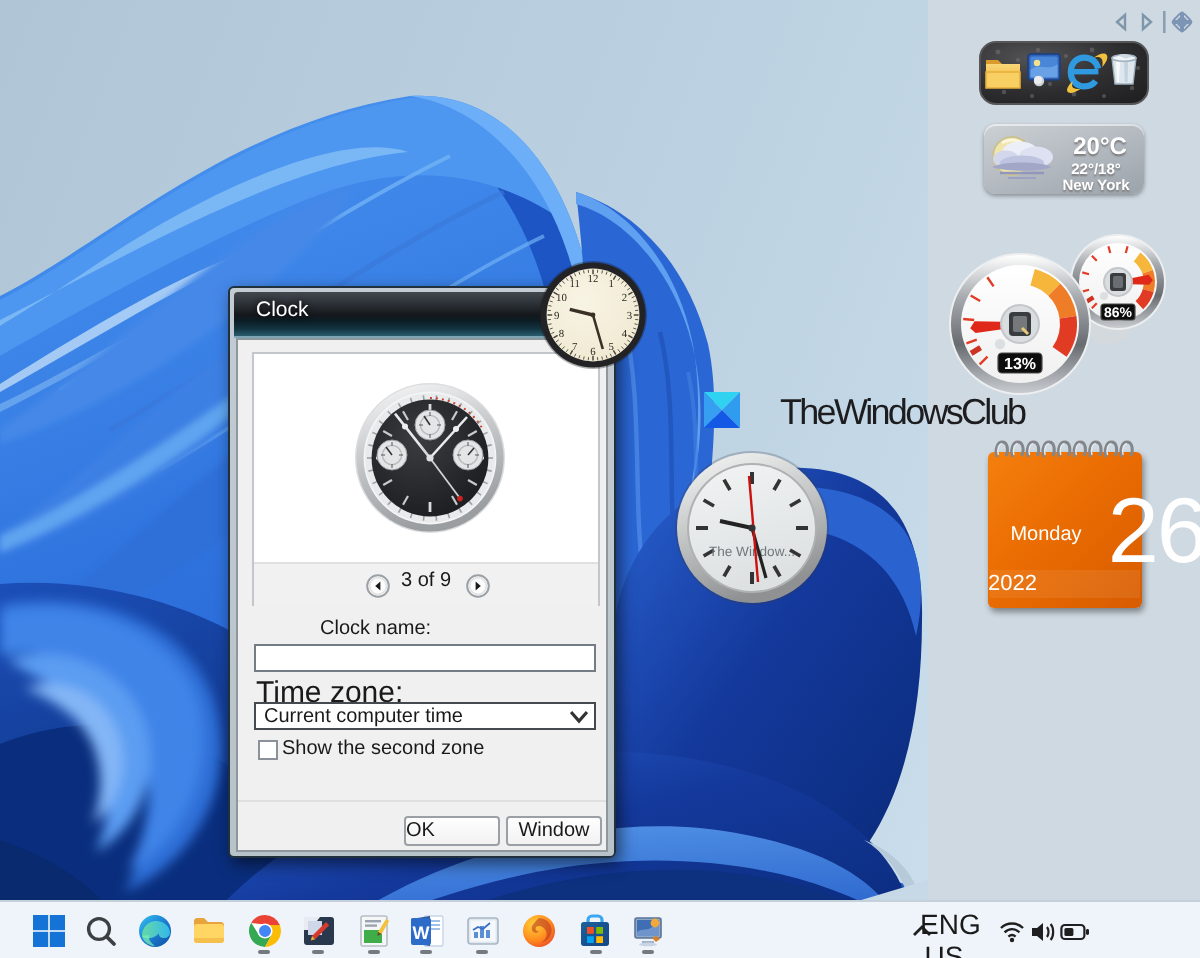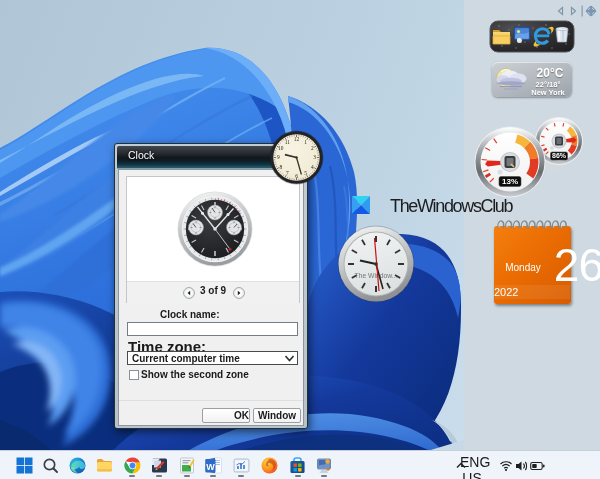--- a/index.html
+++ b/index.html
@@ -354,21 +354,21 @@
      background:linear-gradient(180deg,#c3ccd2 0%,#b7c2c9 100%);
      border:1px solid #20303c;border-radius:3px;
      box-shadow:2px 3px 8px rgba(0,0,0,0.55);">
 
   <div class="abs" style="left:2px;top:2px;width:188px;height:22px;border-radius:2px 2px 0 0;
        background:linear-gradient(180deg,#43484e 0%,#2b3036 28%,#14181c 52%,#0c1d26 66%,#123441 84%,#2b5d6e 100%);
        border-bottom:1px solid #7da4b2;">
     <div class="abs" style="left:11px;top:3px;color:#ffffff;font-size:10.5px;text-shadow:0 0 3px #000;">Clock</div>
   </div>
 
-  <div class="abs" style="left:3px;top:25px;width:184px;height:255px;background:#f0f0f0;border:1px solid #8e979d;font-weight:bold;">
+  <div class="abs" style="left:3px;top:25px;width:184px;height:255px;background:#f0f0f0;border:1px solid #8e979d;">
 
     <div class="abs" style="left:7px;top:6px;width:172px;height:125px;background:#ffffff;border:1px solid #c3c7cb;">
 
       <div class="abs" style="left:0;top:104px;width:172px;height:21px;background:#f1f1f1;border-top:1px solid #e0e0e0;"></div>
       <svg class="abs" style="left:56px;top:110px;" width="12" height="12" viewBox="0 0 12 12">
         <circle cx="6" cy="6" r="5.4" fill="#fdfdfd" stroke="#9aa0a6" stroke-width="1"></circle>
         <circle cx="6" cy="6" r="4.2" fill="none" stroke="#e4e4e4" stroke-width="0.9"></circle>
         <path d="M7.2,3.8 L4.6,6 L7.2,8.2 Z" fill="#1a1a1a"></path>
       </svg>
       <svg class="abs" style="left:106px;top:110px;" width="12" height="12" viewBox="0 0 12 12">
@@ -493,21 +493,21 @@
       <div class="abs" style="left:4px;top:1px;font-size:10px;color:#1a1a1a;">Current computer time</div>
       <svg class="abs" style="right:3px;top:3px;" width="9" height="7" viewBox="0 0 9 7">
         <path d="M0.5,1 L4.5,5.5 L8.5,1" fill="none" stroke="#333" stroke-width="1.6"></path>
       </svg>
     </div>
     <div class="abs" style="left:10px;top:200px;width:8px;height:8px;background:#fff;border:1px solid #8b9198;"></div>
     <div class="abs" style="left:22px;top:199px;font-size:10px;color:#1a1a1a;">Show the second zone</div>
 
     <div class="abs" style="left:0;top:230px;width:184px;height:1px;background:#dfdfdf;"></div>
     <div class="abs" style="left:83px;top:238px;width:46px;height:13px;background:linear-gradient(180deg,#ffffff,#f2f2f2);border:1px solid #9aa0a6;border-radius:2px;
-         text-align:right;font-size:10px;color:#1a1a1a;line-height:13px;">OK</div>
+         text-align:left;font-size:10px;color:#1a1a1a;line-height:13px;">OK</div>
     <div class="abs" style="left:134px;top:238px;width:46px;height:13px;background:linear-gradient(180deg,#ffffff,#f2f2f2);border:1px solid #9aa0a6;border-radius:2px;
          text-align:center;font-size:10px;color:#1a1a1a;line-height:13px;">Window</div>
   </div>
 </div>
 
 <svg class="abs" style="left:269px;top:130px;" width="55" height="55" viewBox="0 0 55 55">
   <defs>
     <radialGradient id="ivface" cx="0.4" cy="0.35" r="0.85">
       <stop offset="0" stop-color="#f8f4e4"></stop>
       <stop offset="0.8" stop-color="#f0ead3"></stop>

